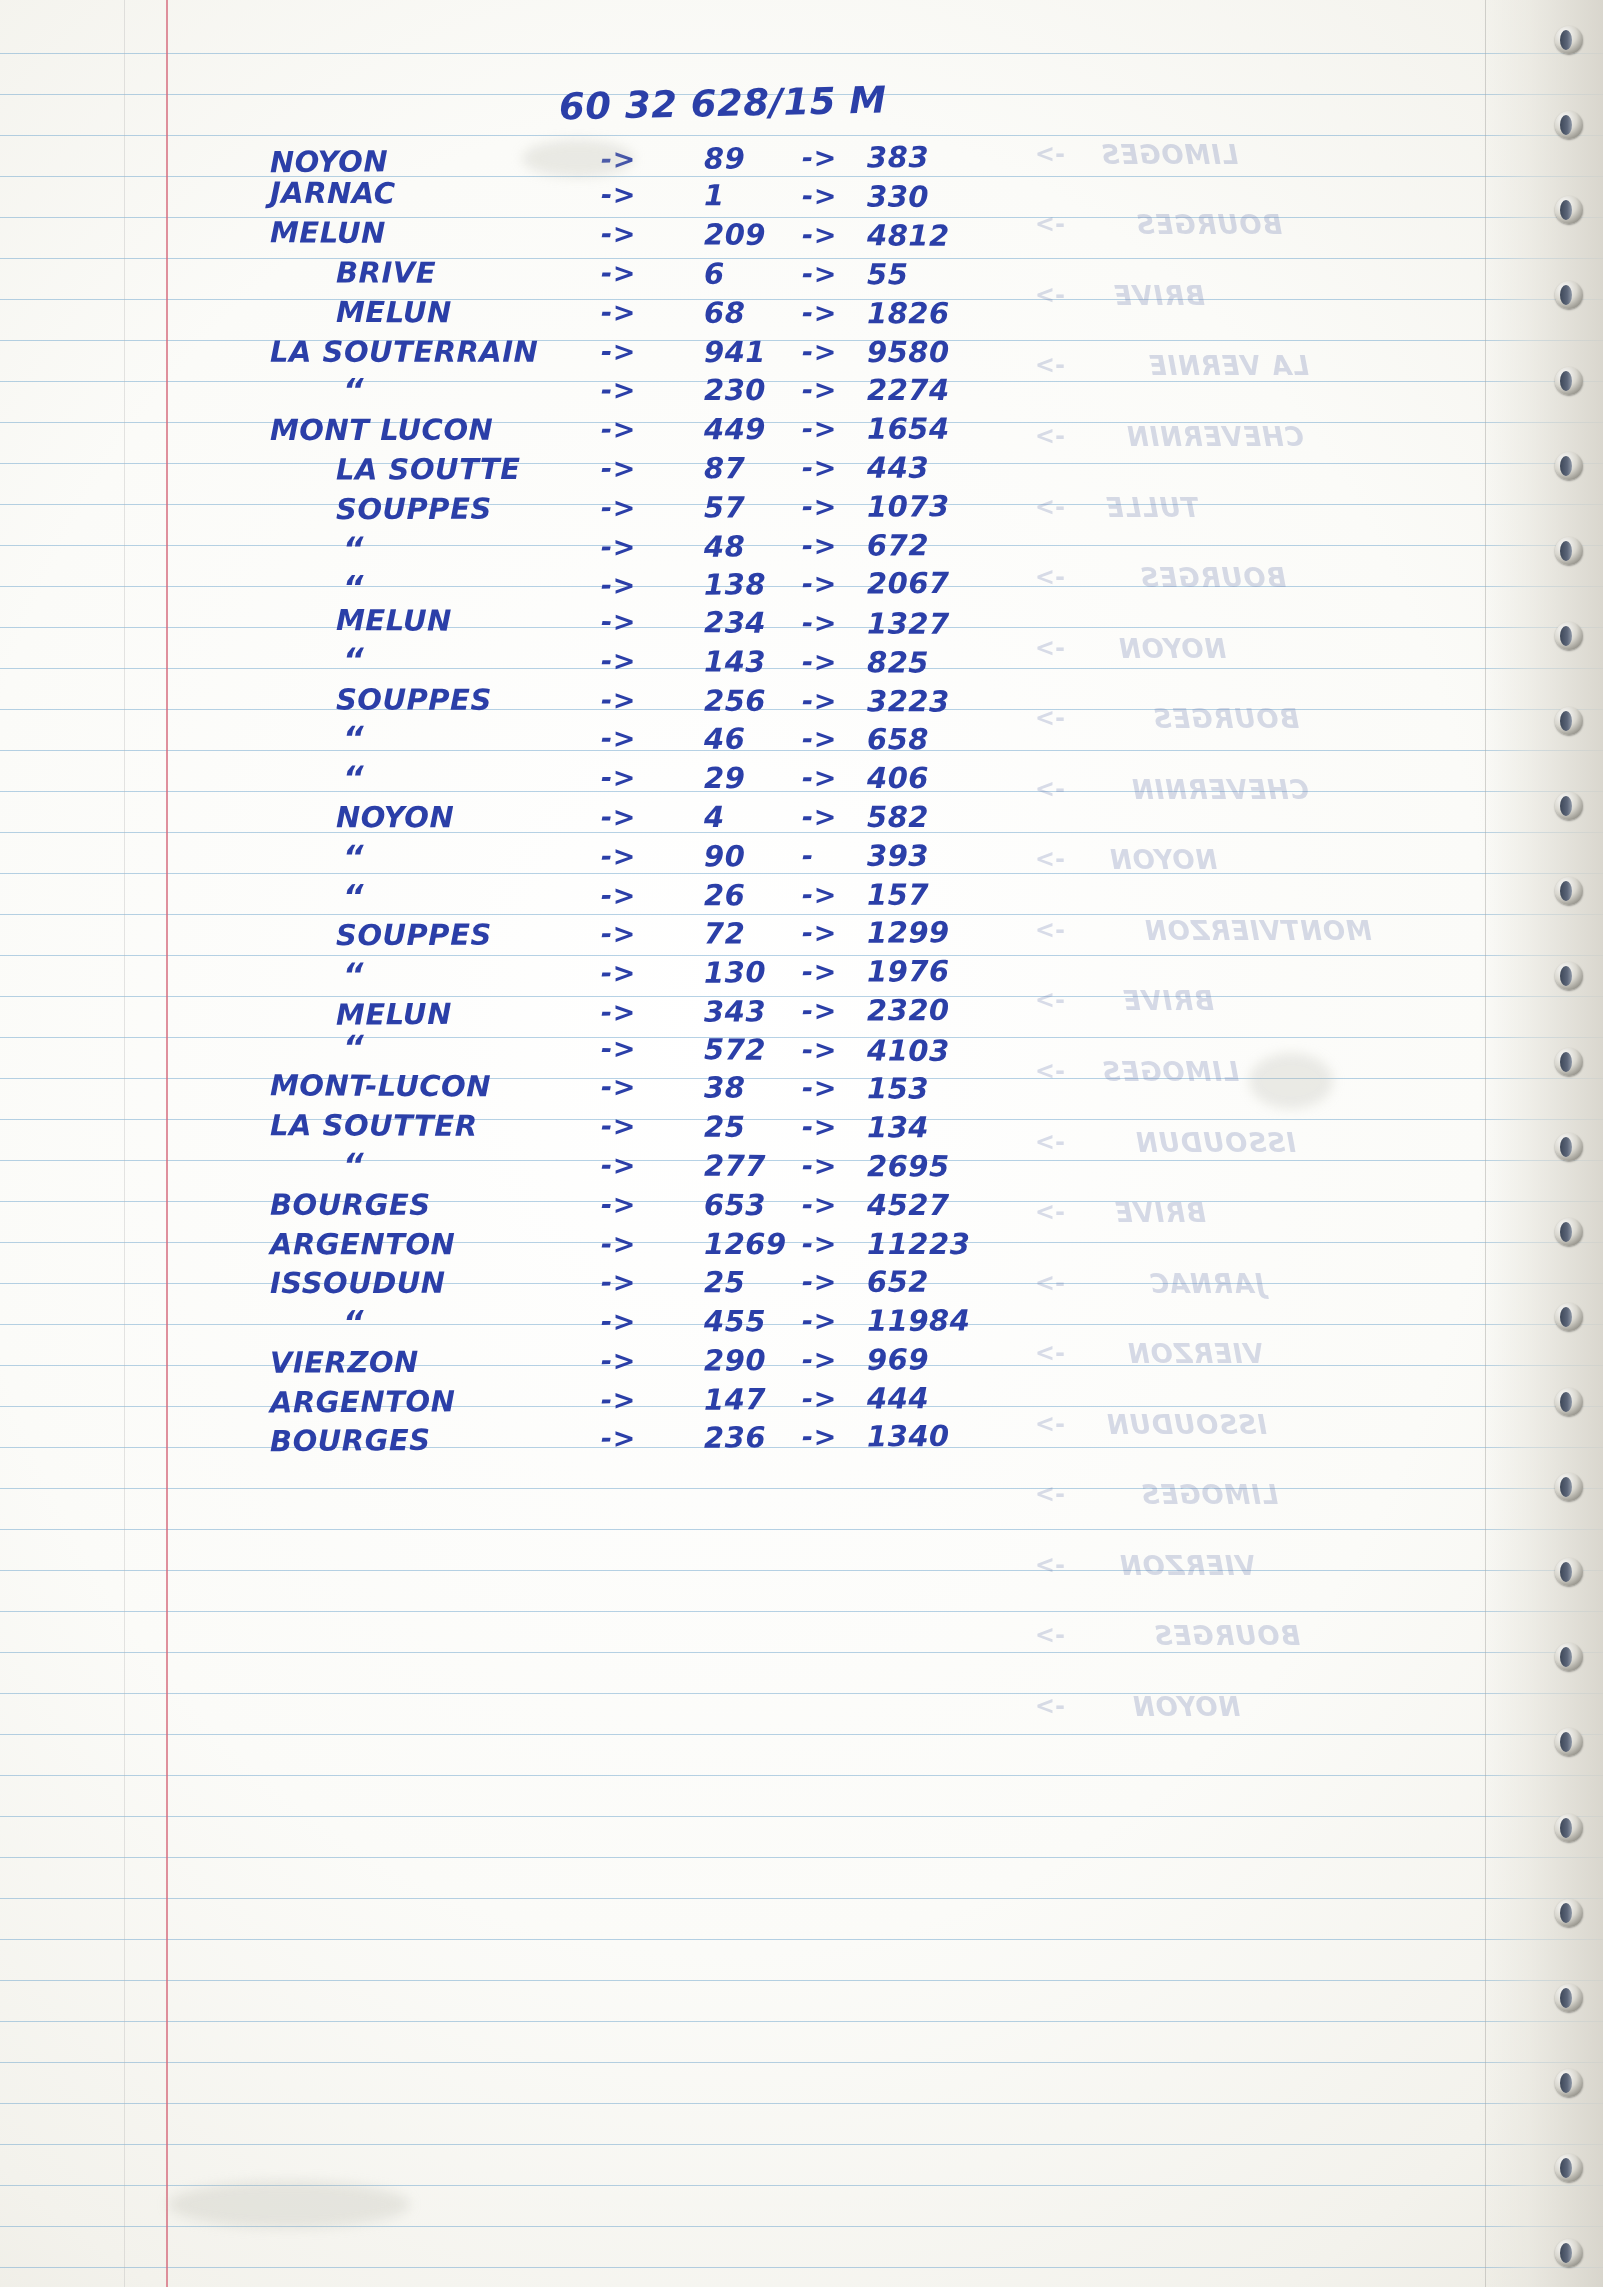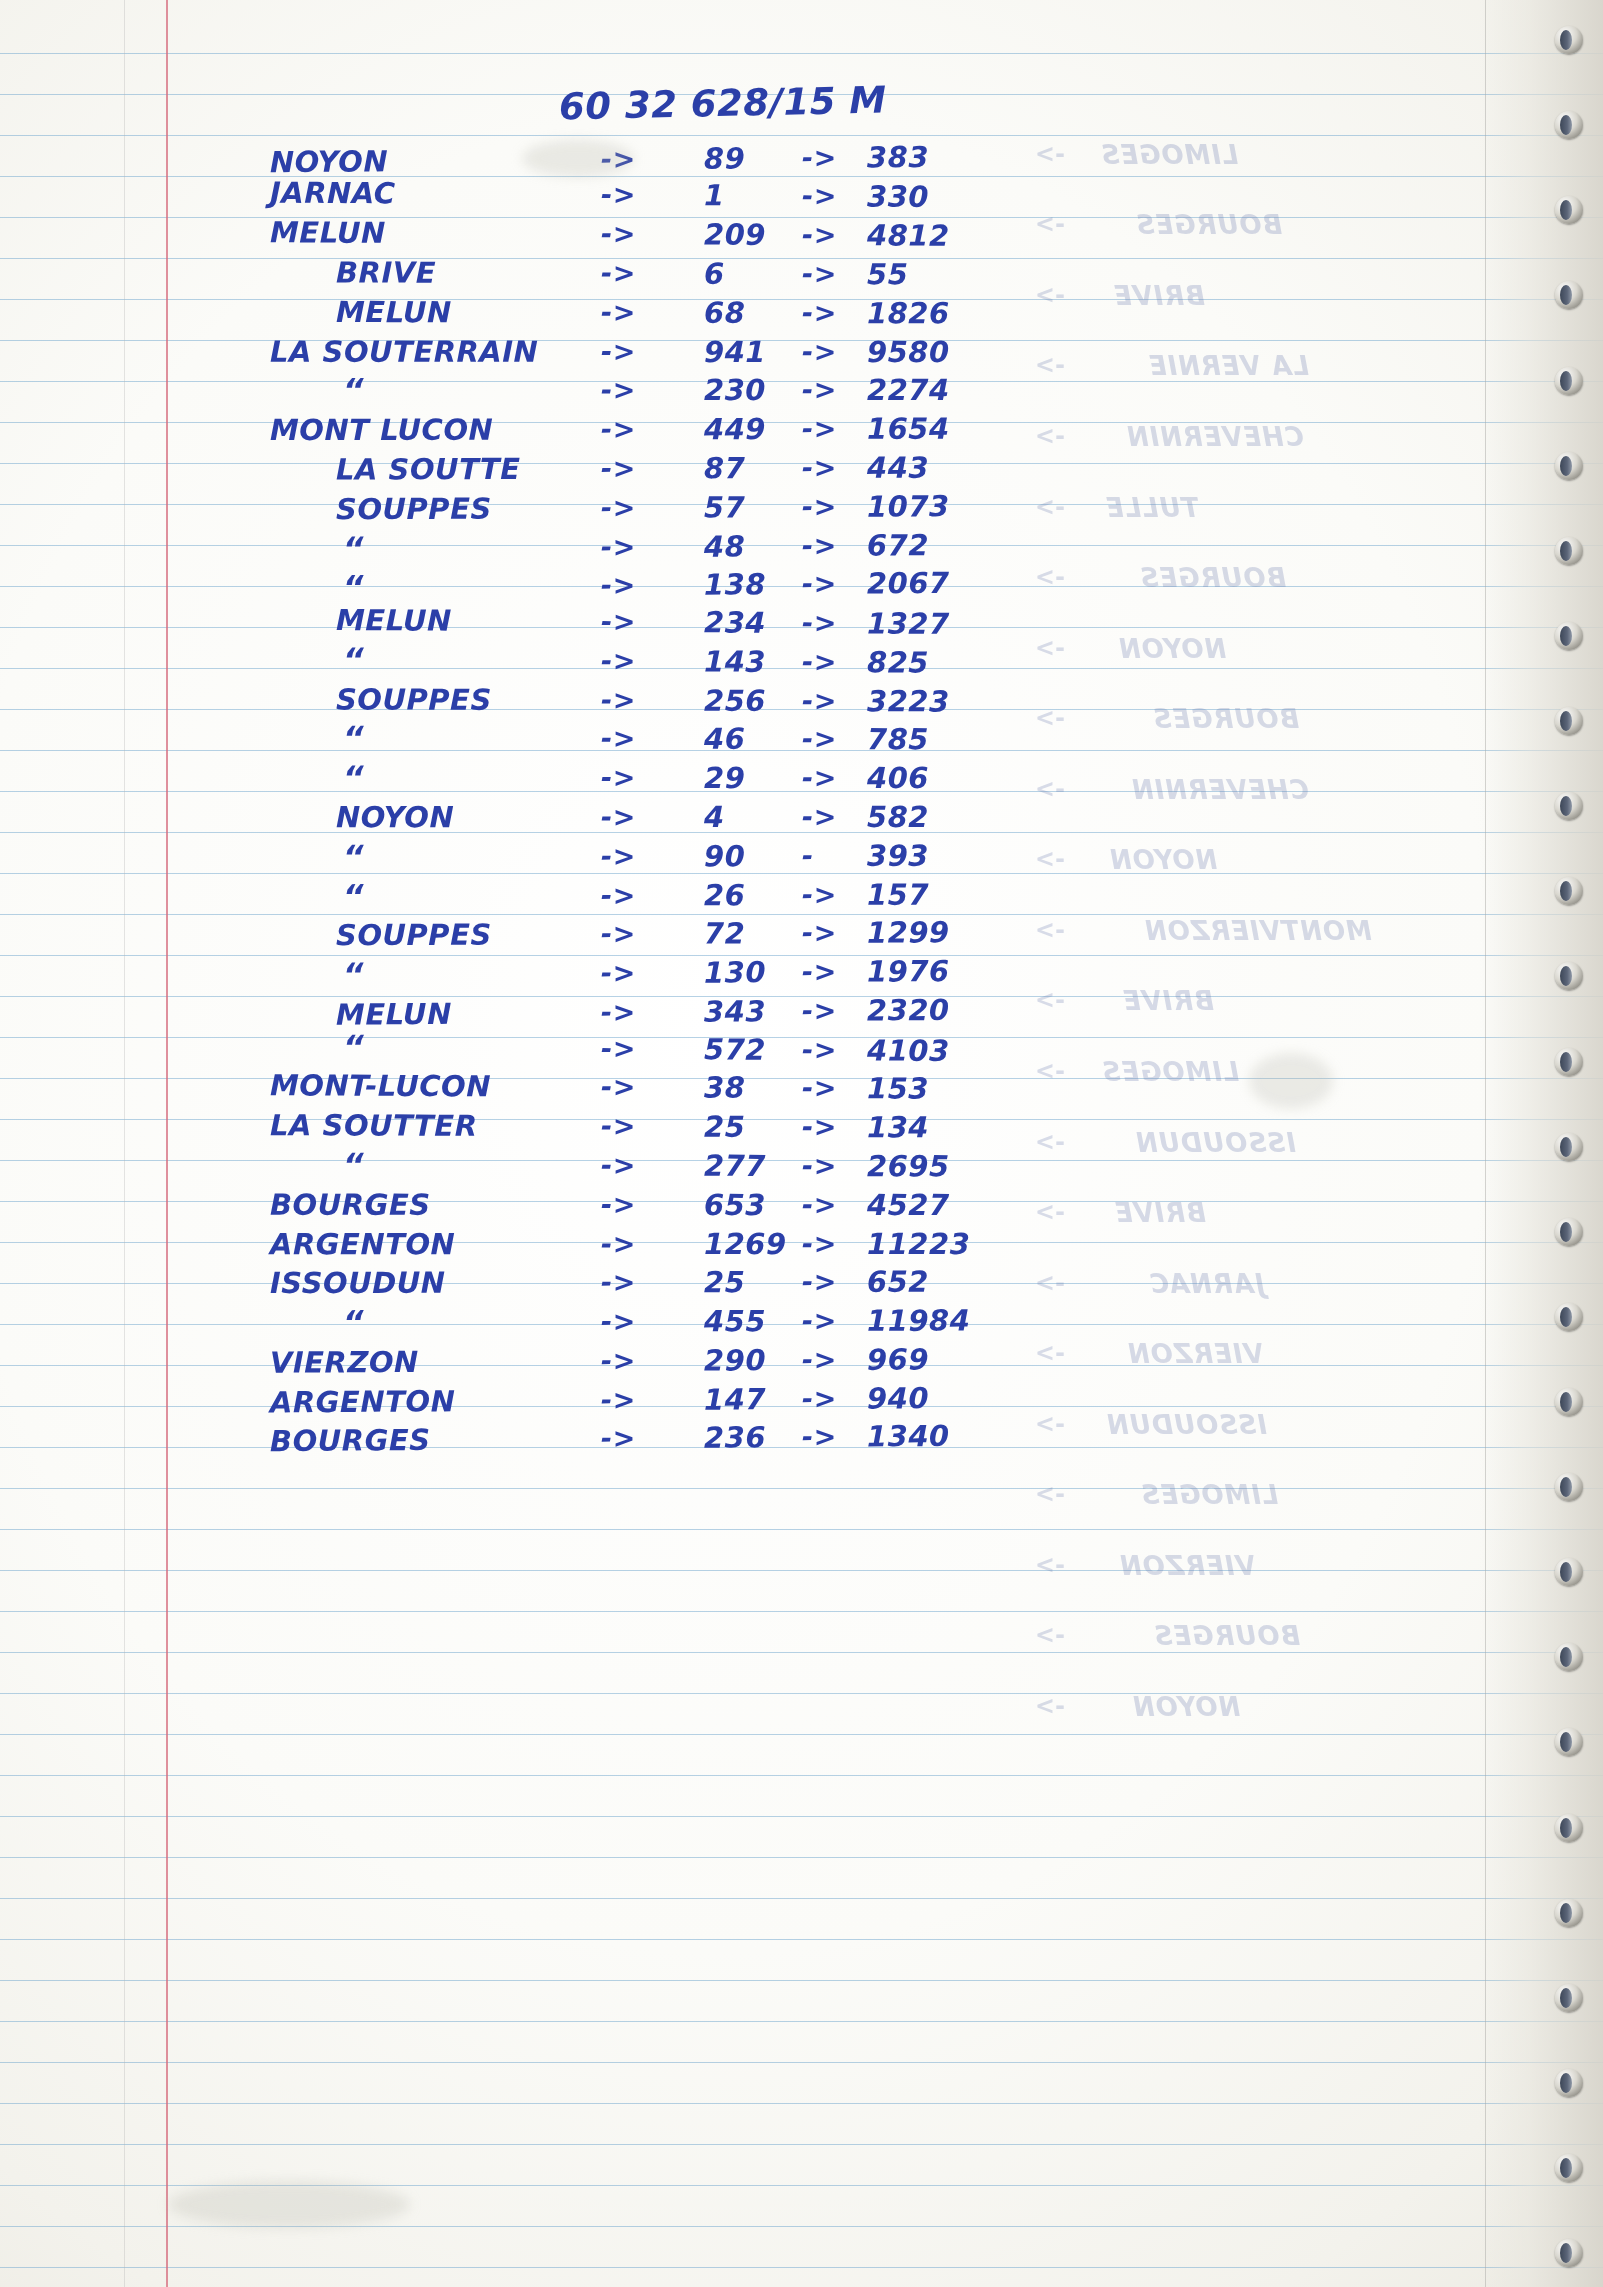--- a/index.html
+++ b/index.html
@@ -319,21 +319,21 @@
         <div class="cell hand c-arrow1">-&gt;</div>
         <div class="cell hand c-n1">256</div>
         <div class="cell hand c-arrow2">-&gt;</div>
         <div class="cell hand c-n2">3223</div>
       </div>
       <div class="row" style="top: 723px; transform: rotate(0.12deg);">
         <div class="cell hand ditto" style="font-size: 32px;">“</div>
         <div class="cell hand c-arrow1">-&gt;</div>
         <div class="cell hand c-n1">46</div>
         <div class="cell hand c-arrow2">-&gt;</div>
-        <div class="cell hand c-n2">785</div>
+        <div class="cell hand c-n2">658</div>
       </div>
       <div class="row" style="top: 762px; transform: rotate(0.04deg);">
         <div class="cell hand ditto" style="font-size: 32px;">“</div>
         <div class="cell hand c-arrow1">-&gt;</div>
         <div class="cell hand c-n1">29</div>
         <div class="cell hand c-arrow2">-&gt;</div>
         <div class="cell hand c-n2">406</div>
       </div>
       <div class="row" style="top: 801px; transform: rotate(-0.04deg);">
         <div class="cell hand c-place indent">NOYON</div>
@@ -438,21 +438,21 @@
         <div class="cell hand c-arrow1">-&gt;</div>
         <div class="cell hand c-n1">290</div>
         <div class="cell hand c-arrow2">-&gt;</div>
         <div class="cell hand c-n2">969</div>
       </div>
       <div class="row" style="top: 1383px; transform: rotate(-0.37deg);">
         <div class="cell hand c-place">ARGENTON</div>
         <div class="cell hand c-arrow1">-&gt;</div>
         <div class="cell hand c-n1">147</div>
         <div class="cell hand c-arrow2">-&gt;</div>
-        <div class="cell hand c-n2">940</div>
+        <div class="cell hand c-n2">444</div>
       </div>
       <div class="row" style="top: 1421px; transform: rotate(-0.45deg);">
         <div class="cell hand c-place">BOURGES</div>
         <div class="cell hand c-arrow1">-&gt;</div>
         <div class="cell hand c-n1">236</div>
         <div class="cell hand c-arrow2">-&gt;</div>
         <div class="cell hand c-n2">1340</div>
       </div>
     </div>
 

